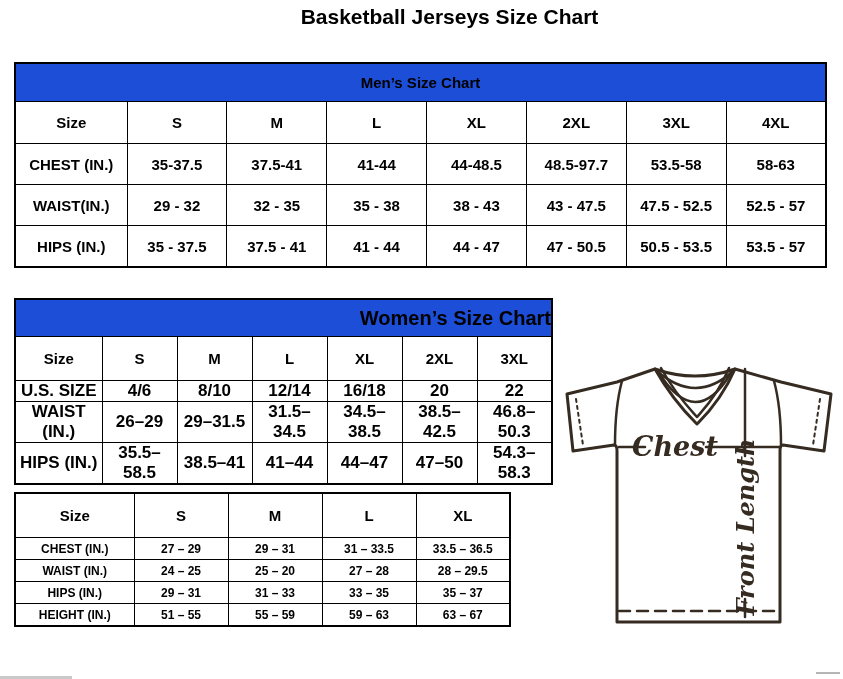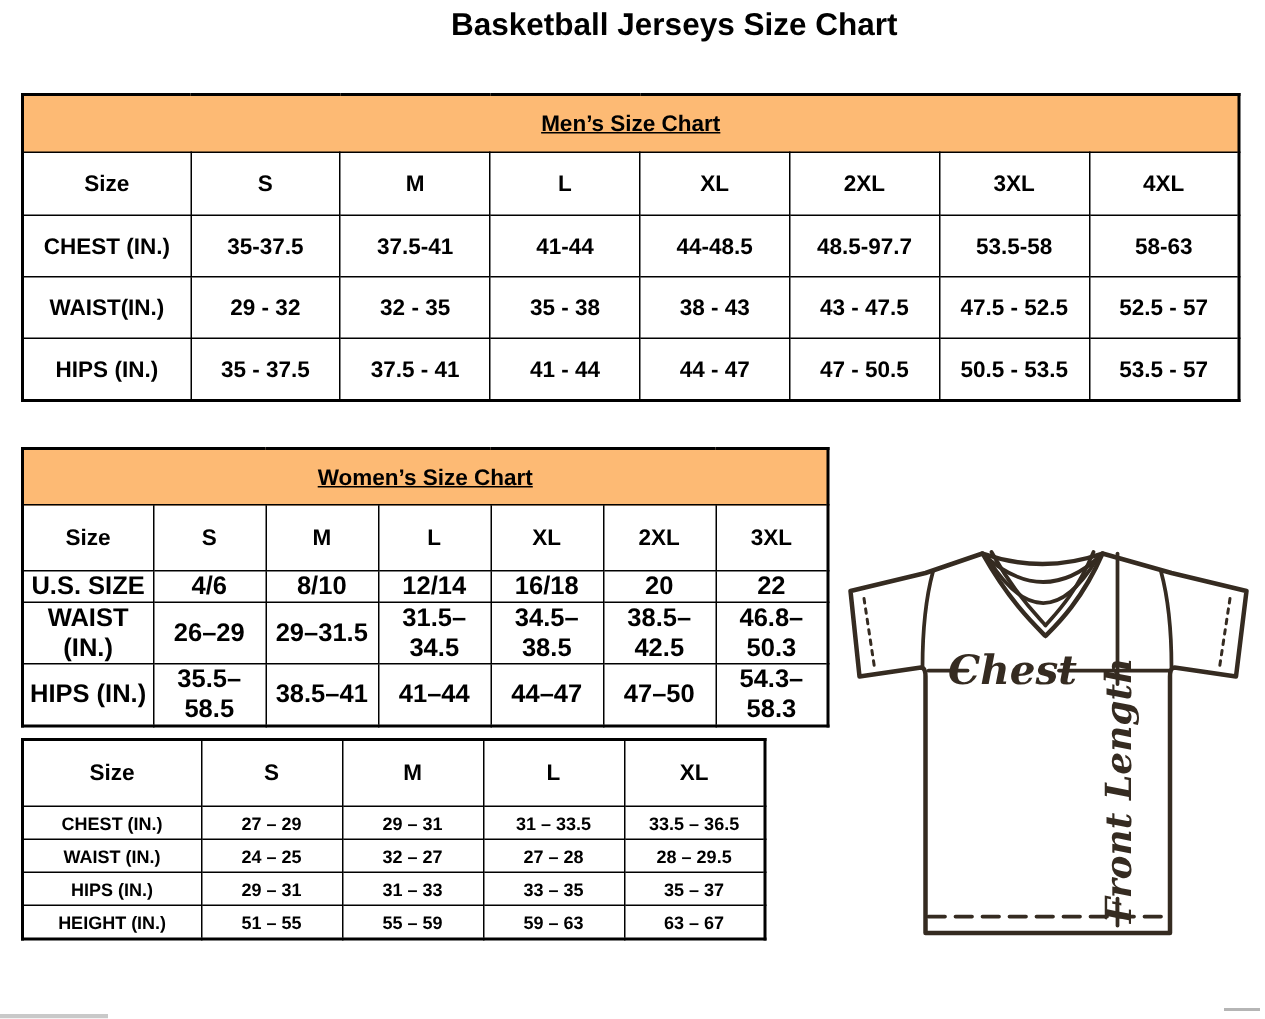--- a/index.html
+++ b/index.html
@@ -19,28 +19,28 @@
   .chart.youth { left:14px; top:492px; width:497px; }
 
   table.size-table {
     width:100%; border-collapse:collapse; table-layout:fixed;
     border:2px solid #000;
   }
   table.size-table td {
     border:1px solid #000; text-align:center; vertical-align:middle;
     font-weight:bold; padding:0; color:#000;
   }
-  tr.hdr td { background:#fdba74;text-decoration:underline; }
+  tr.hdr td { background:#1d4ed8; }
 
   .men .hdr td      { height:37px; font-size:15px; }
   .men .sizerow td  { height:41px; font-size:15px; }
   .men .datarow td  { height:40px; font-size:15px; }
   .men col.c-label  { width:112px; }
 
-  .women .hdr td      { height:36px; font-size:15px; }
+  .women .hdr td      { height:36px; font-size:20px;text-align:right; }
   .women .sizerow td  { height:43px; font-size:15px; }
   .women .datarow td  { height:20px; font-size:17px; }
   .women col.c-label  { width:87px; }
 
   .youth .hdr td      { height:37px; font-size:15px; }
   .youth .sizerow td  { height:43px; font-size:15px; }
   .youth .datarow td  { height:21px; font-size:12px; }
   .youth col.c-label  { width:119px; }
 
   .jersey { position:absolute; left:555px; top:355px; width:288px; height:290px; }
@@ -192,21 +192,21 @@
         <tr class="datarow">
           <td class="lbl">CHEST (IN.)</td>
           <td>27 – 29</td>
           <td>29 – 31</td>
           <td>31 – 33.5</td>
           <td>33.5 – 36.5</td>
         </tr>
         <tr class="datarow">
           <td class="lbl">WAIST (IN.)</td>
           <td>24 – 25</td>
-          <td>32 – 27</td>
+          <td>25 – 20</td>
           <td>27 – 28</td>
           <td>28 – 29.5</td>
         </tr>
         <tr class="datarow">
           <td class="lbl">HIPS (IN.)</td>
           <td>29 – 31</td>
           <td>31 – 33</td>
           <td>33 – 35</td>
           <td>35 – 37</td>
         </tr>

